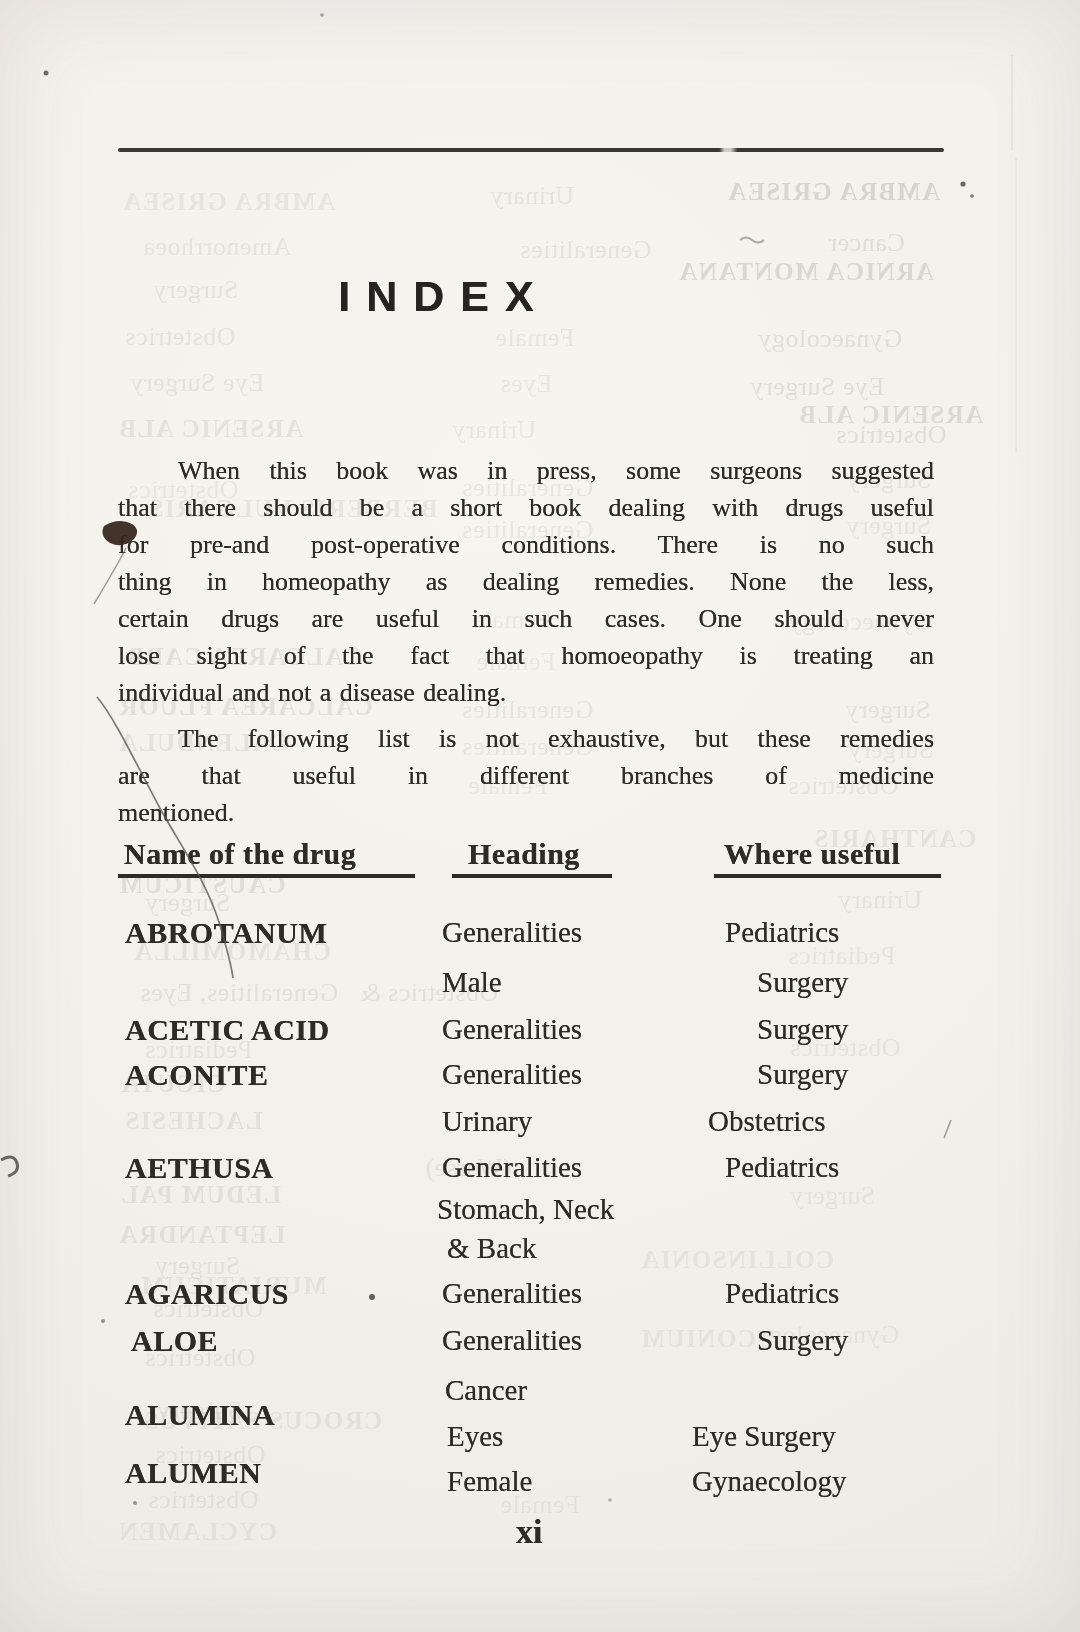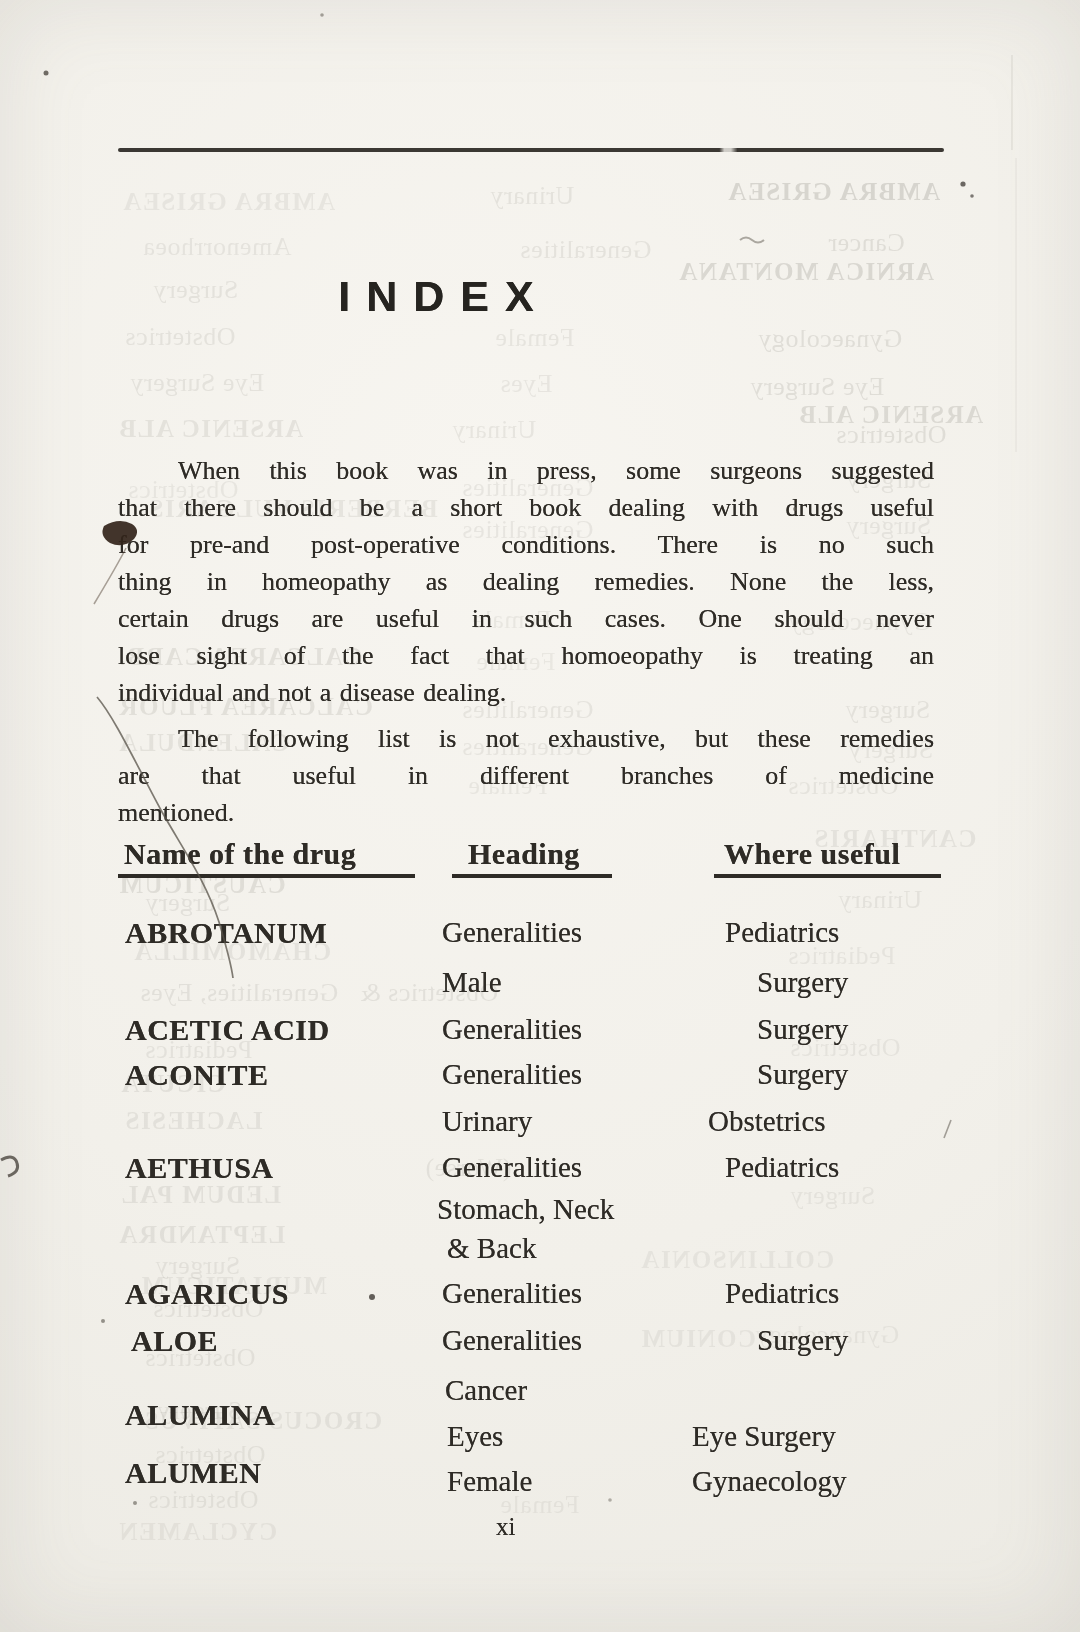--- a/index.html
+++ b/index.html
@@ -50,22 +50,23 @@
   }
   .drug{
     position:absolute;font-weight:700;font-size:30px;letter-spacing:.5px;
     white-space:nowrap;text-shadow:0 0 .6px rgba(46,43,38,.85);
   }
   .cell{
     position:absolute;font-size:29px;white-space:nowrap;
     text-shadow:0 0 .5px rgba(46,43,38,.8);
   }
   .pagenum{
-    position:absolute;left:496px;top:1513px;font-size:25px;
+    position:absolute;left:516px;top:1513px;font-size:34px;
     text-shadow:0 0 .5px rgba(46,43,38,.8);
+    font-weight:bold;
   }
   .ghost{
     position:absolute;color:#8f8c84;font-size:26px;white-space:nowrap;
     transform:scaleX(-1);filter:blur(.6px);letter-spacing:.5px;
     pointer-events:none;
   }
   .ghost.caps{font-weight:700;font-size:25px;letter-spacing:1.5px;}
   #marks{position:absolute;left:0;top:0;pointer-events:none;}
 </style>
 </head>

